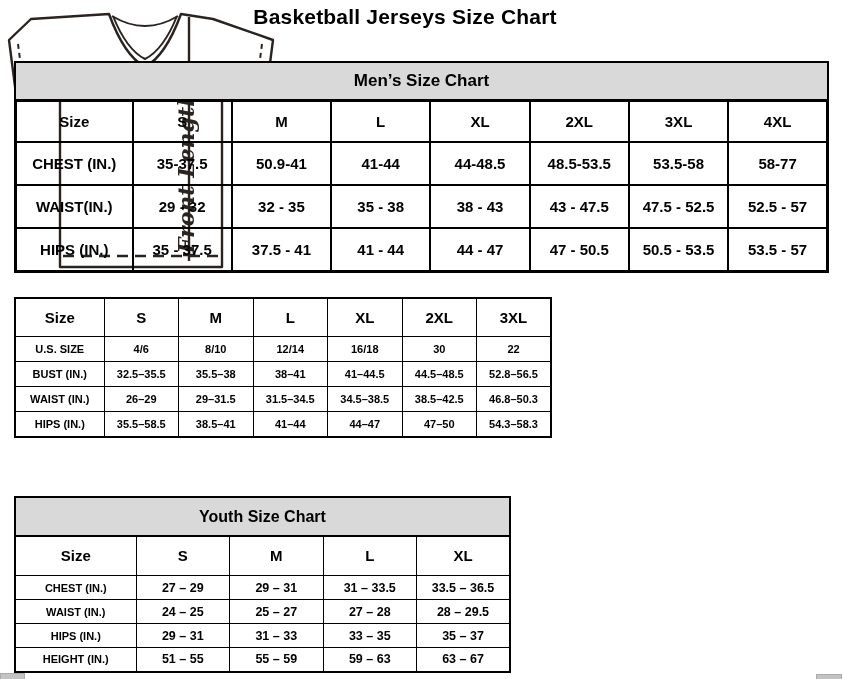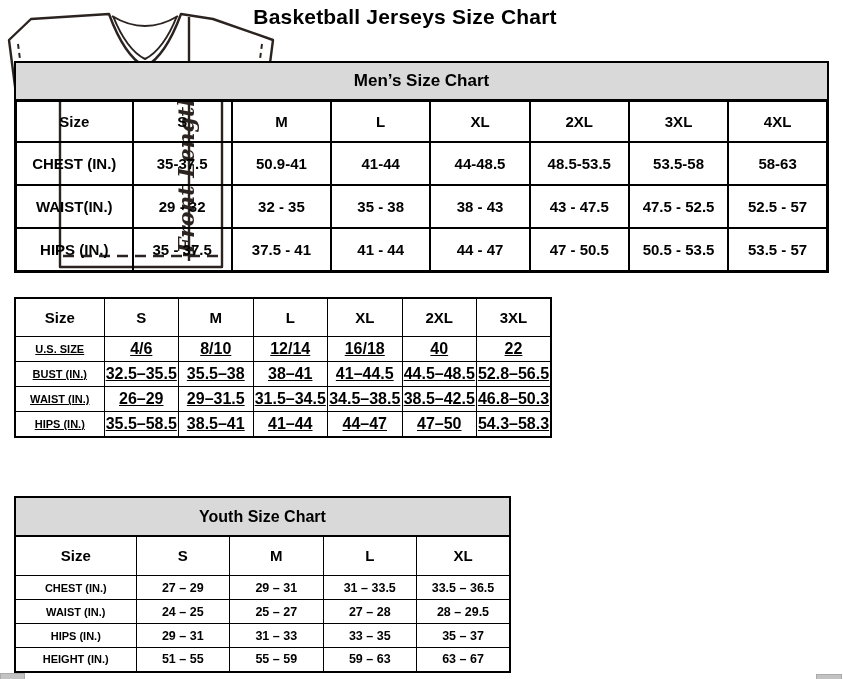--- a/index.html
+++ b/index.html
@@ -27,24 +27,24 @@
   #mens .band{height:36px;font-size:17px;}
   #mens table{border:3px solid #000;}
   #mens th,#mens td{border-width:2px;}
   #mens thead tr{height:42px;}
   #mens tbody tr{height:43px;}
   #mens th,#mens td{font-size:15px;}
   #womens{left:14px;top:299px;width:538px;}
   #womens .band{height:36px;font-size:16px;}
   #womens table{border:2px solid #000;}
   #womens thead tr{height:39px;}
-  #womens tbody tr{height:25px;text-decoration:underline;}
+  #womens tbody tr{height:25px;}
   #womens thead th{font-size:15px;}
   #womens tbody th{font-size:11px;}
-  #womens tbody td{font-size:16px;}
+  #womens tbody td{font-size:11px;}
   #youth{left:14px;top:496px;width:497px;}
   #youth .band{height:37px;font-size:16px;}
   #youth table{border:2px solid #000;}
   #youth thead tr{height:40px;}
   #youth tbody tr{height:24px;}
   #youth thead th{font-size:15px;}
   #youth tbody th{font-size:11px;}
   #youth tbody td{font-size:12.5px;}
   #diagram{left:556px;top:356px;width:280px;height:275px;}
   .fragment{position:absolute;background:#c3c3c3;border:1px solid #ababab;}
@@ -82,21 +82,21 @@
       </thead>
       <tbody>
         <tr>
           <th>CHEST (IN.)</th>
           <td>35-37.5</td>
           <td>50.9-41</td>
           <td>41-44</td>
           <td>44-48.5</td>
           <td>48.5-53.5</td>
           <td>53.5-58</td>
-          <td>58-63</td>
+          <td>58-77</td>
         </tr>
         <tr>
           <th>WAIST(IN.)</th>
           <td>29 - 32</td>
           <td>32 - 35</td>
           <td>35 - 38</td>
           <td>38 - 43</td>
           <td>43 - 47.5</td>
           <td>47.5 - 52.5</td>
           <td>52.5 - 57</td>
@@ -131,21 +131,21 @@
           <th>3XL</th>
         </tr>
       </thead>
       <tbody>
         <tr>
           <th>U.S. SIZE</th>
           <td>4/6</td>
           <td>8/10</td>
           <td>12/14</td>
           <td>16/18</td>
-          <td>40</td>
+          <td>30</td>
           <td>22</td>
         </tr>
         <tr>
           <th>BUST (IN.)</th>
           <td>32.5–35.5</td>
           <td>35.5–38</td>
           <td>38–41</td>
           <td>41–44.5</td>
           <td>44.5–48.5</td>
           <td>52.8–56.5</td>

